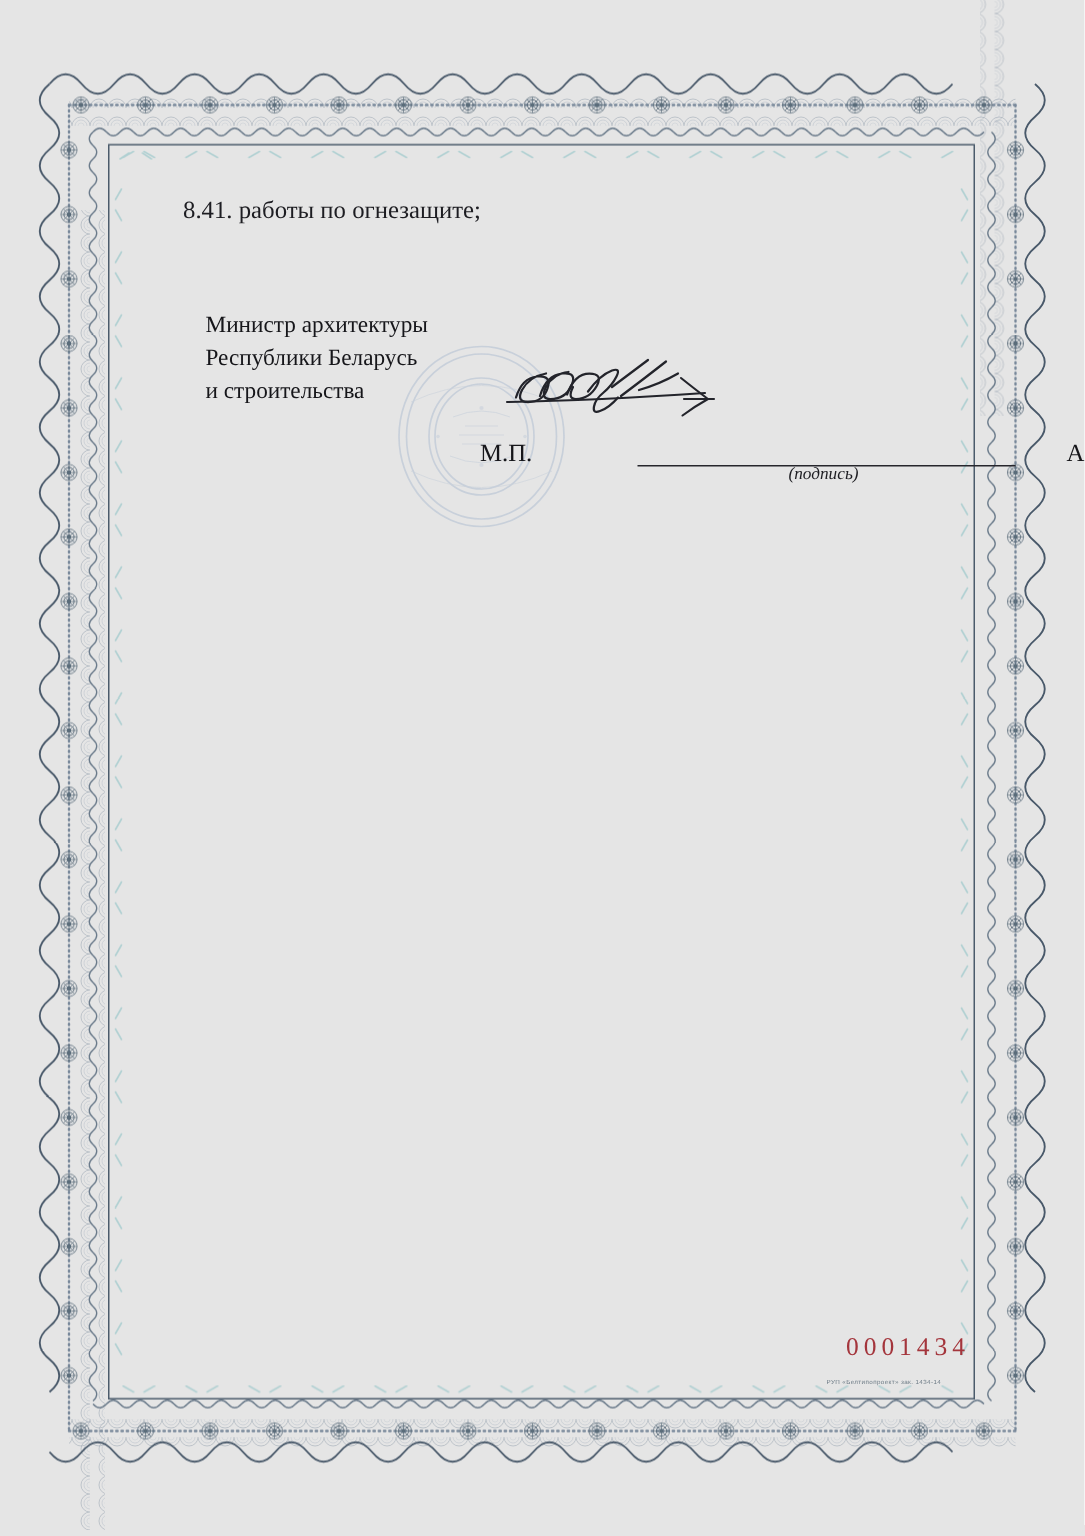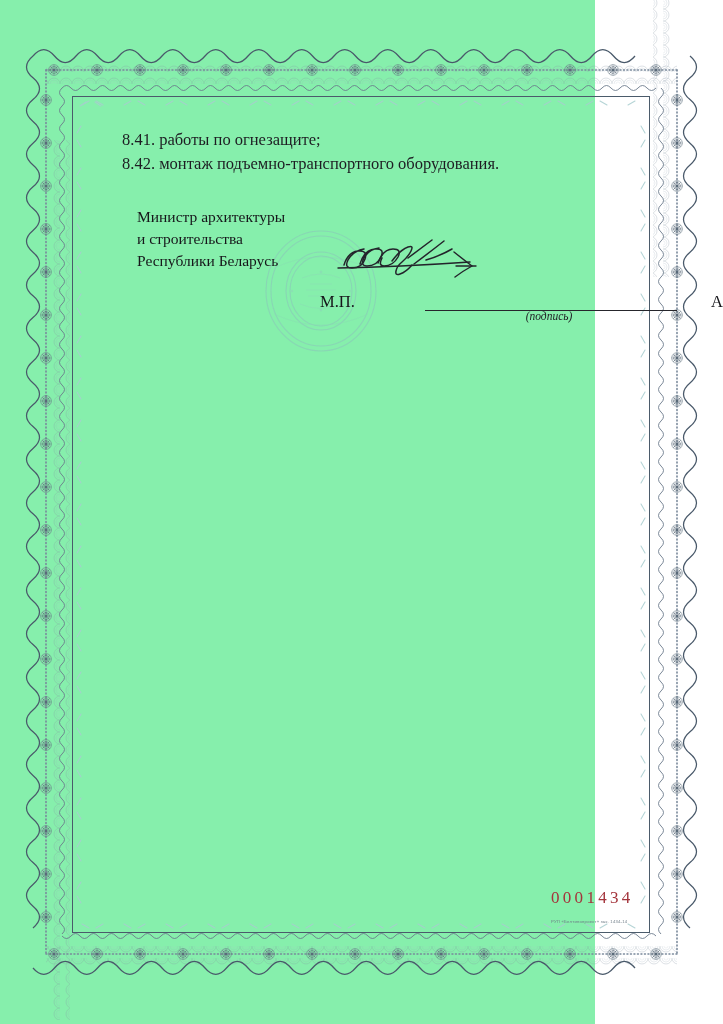--- a/index.html
+++ b/index.html
@@ -1,18 +1,18 @@
 <!DOCTYPE html>
 <html><head>
 <meta charset="utf-8">
 <style>
   html,body{margin:0;padding:0;background:#fff;}
   body{width:723px;height:1024px;overflow:hidden;font-family:"Liberation Serif",serif;}
 
-  #page{position:relative;width:595px;height:1024px;background:#86efac;}
+  #page{position:relative;width:723px;height:1024px;background:#e5e5e5;}
 
   
   .border-layer{position:absolute;left:0;top:0;width:723px;height:1024px;pointer-events:none;}
 
   
   .inner-rule{
     position:absolute;left:72px;top:96px;width:578px;height:837px;
     border:1px solid #4b5b6b;
     box-sizing:border-box;
   }
@@ -59,21 +59,21 @@
     opacity:.33;
   }
 
   
   .signature{
     position:absolute;left:330px;top:230px;width:200px;height:54px;
   }
 
   
   .serial{
-    position:absolute;left:551px;top:888px;
+    position:absolute;left:564px;top:888px;
     font-size:17px;letter-spacing:3.3px;color:#a4353c;
     font-family:"Liberation Serif",serif;
   }
   .imprint{
     position:absolute;left:551px;top:919px;width:110px;
     font-size:4.2px;letter-spacing:.25px;color:#6d7b86;
     font-family:"Liberation Sans",sans-serif;white-space:nowrap;
     transform:scale(1,.95);transform-origin:left top;
   }
 </style>
@@ -474,21 +474,20 @@
         <path d="M9 786 l-4 7"></path>
           <path d="M9 807 l-4 -7"></path>
       </g>
     </g>
   </svg>
 
   <div class="content">
 
     <div class="clause-block">
       <div class="clause-line">8.41. работы по огнезащите;</div>
-      <div class="clause-line">8.42. монтаж подъемно-транспортного оборудования.</div>
     </div>
 
     <svg class="seal" viewBox="0 0 118 126" width="118" height="126">
       <g fill="none" stroke="#8fa6c6" stroke-width="1.1">
         <ellipse cx="59" cy="63" rx="55" ry="60"></ellipse>
         <ellipse cx="59" cy="63" rx="50" ry="55"></ellipse>
         <ellipse cx="59" cy="63" rx="35" ry="39"></ellipse>
         <ellipse cx="59" cy="63" rx="31" ry="35"></ellipse>
       </g>
       <g stroke="#9ab0cc" stroke-width="0.6" fill="none" opacity="0.8">
@@ -506,22 +505,22 @@
         <circle cx="59" cy="44" r="1.4"></circle>
           <circle cx="59" cy="82" r="1.4"></circle>
         <circle cx="30" cy="63" r="1.2"></circle>
           <circle cx="88" cy="63" r="1.2"></circle>
       </g>
     </svg>
 
     <div class="sig-block">
       <div class="sig-title">
         <div>Министр архитектуры</div>
+        <div>Республики Беларусь</div>
         <div>и строительства</div>
-        <div>Республики Беларусь</div>
       </div>
 
       <div class="sig-right">
         <div class="sig-rule"></div>
         <div class="sig-caption">(подпись)</div>
         <div class="sig-name">А.Б.Черный</div>
       </div>
 
       <div class="mp">М.П.</div>
     </div>

